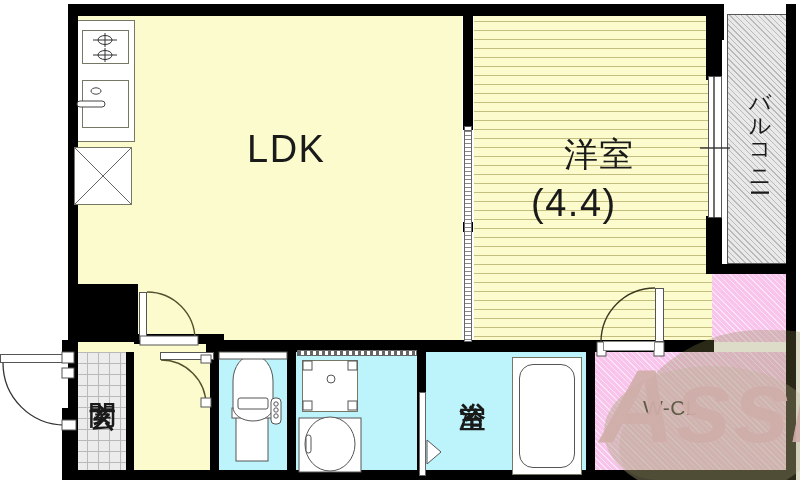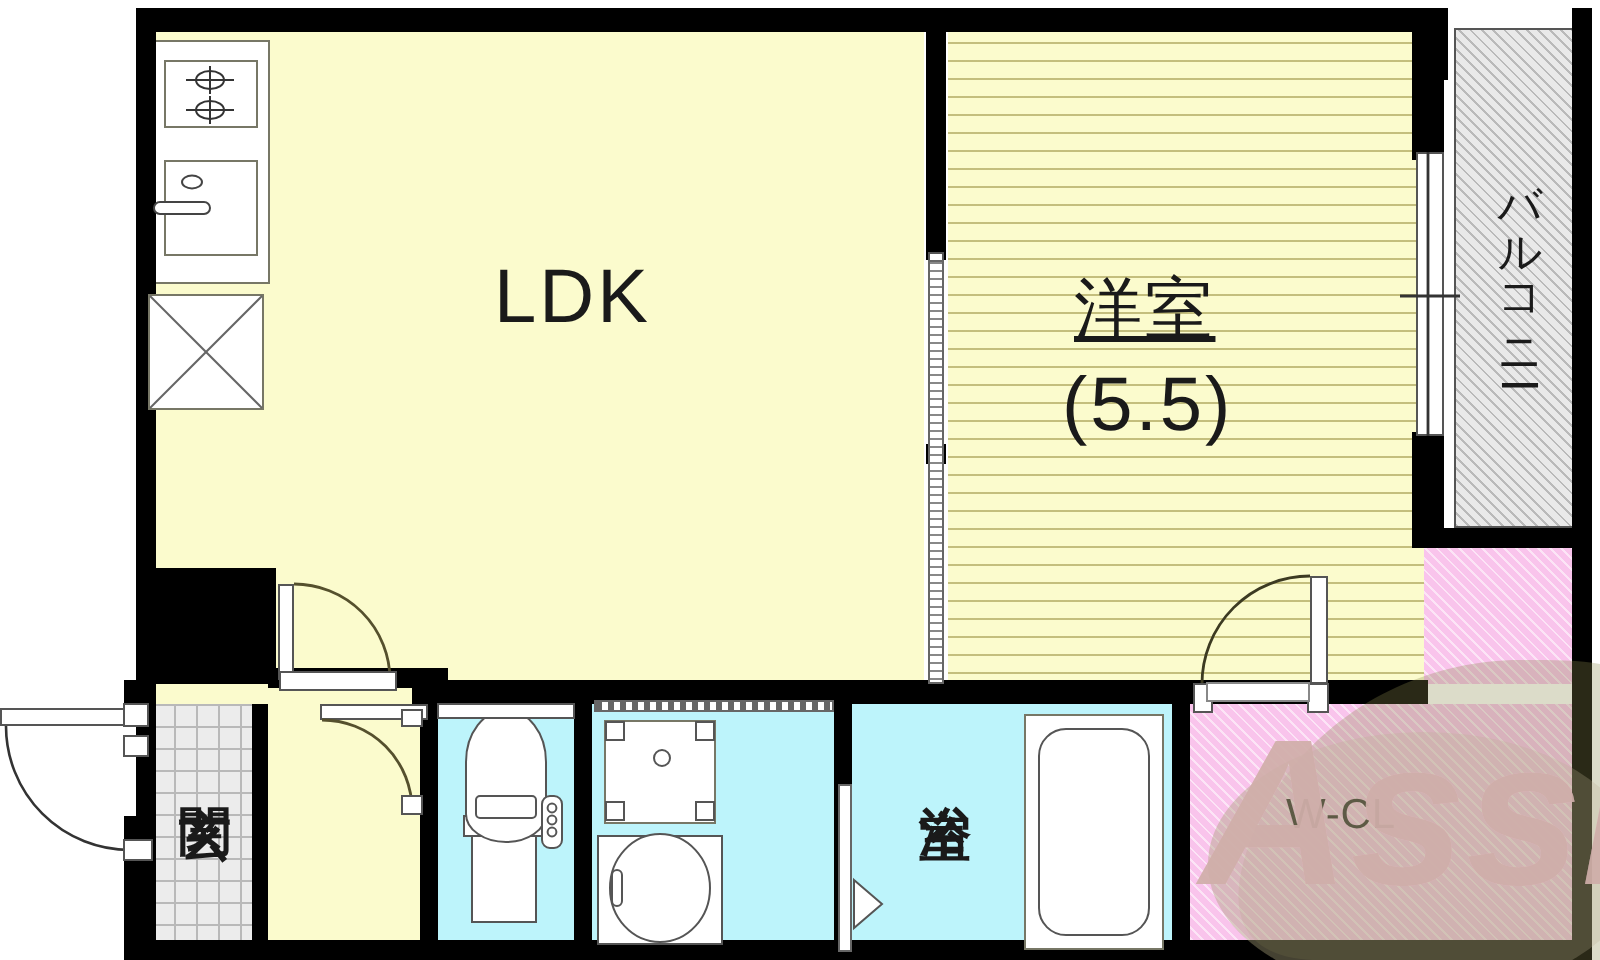--- a/index.html
+++ b/index.html
@@ -196,22 +196,22 @@
   <svg width="800" height="480">
     <path d="M655 288 A54 54 0 0 0 601 342" fill="none" stroke="#3c3a22" stroke-width="1.4"></path>
     <rect x="597" y="342" width="9" height="14" fill="#fff" stroke="#555" stroke-width="1"></rect>
     <rect x="654" y="342" width="10" height="14" fill="#fff" stroke="#555" stroke-width="1"></rect>
   </svg>
 
   <div class="abs white" style="left:603px;top:341px;width:52px;height:10px;border:1px solid #888;"></div>
 
   <div class="lbl lbl-big" style="left:247px;top:128px;">LDK</div>
 
-  <div class="lbl lbl-jp" style="left:537px;top:132px;text-decoration:underline;">洋室</div>
-  <div class="lbl lbl-big" style="left:531px;top:182px;">(5.5)</div>
+  <div class="lbl lbl-jp" style="left:564px;top:132px;">洋室</div>
+  <div class="lbl lbl-big" style="left:531px;top:182px;">(4.4)</div>
 
   <div class="lbl lbl-vert" style="left:745px;top:78px;font-size:22px;">バルコニー</div>
 
   <div class="lbl lbl-vert" style="left:86px;top:382px;font-size:26px;font-weight:bold;">玄関</div>
 
   <div class="lbl lbl-vert" style="left:456px;top:382px;font-size:26px;font-weight:bold;">浴室</div>
 
   <div class="lbl lbl-wcl" style="left:643px;top:396px;">W-CL</div>
 
   <svg class="wm" width="800" height="480" style="left:0;top:0;">

